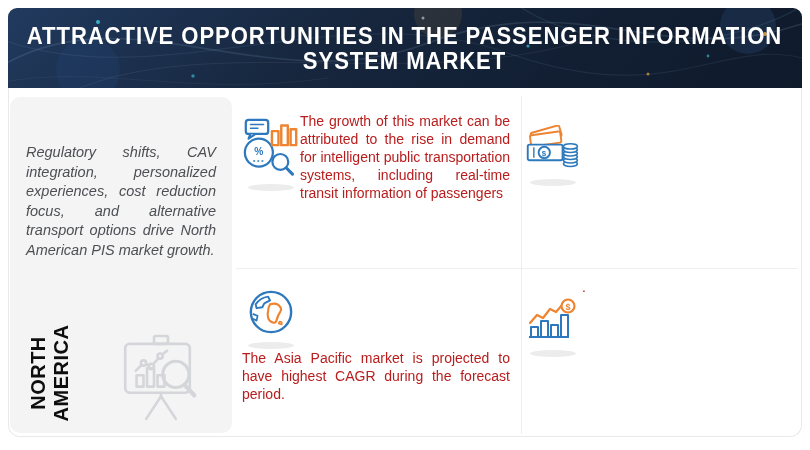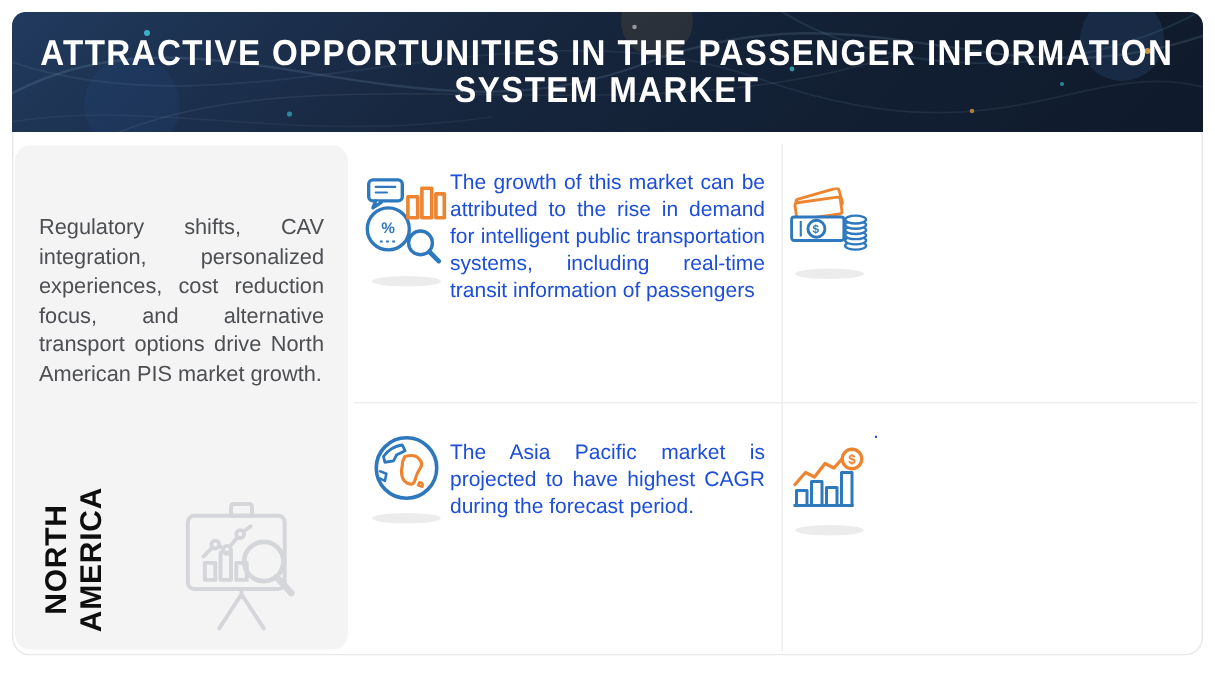--- a/index.html
+++ b/index.html
@@ -19,35 +19,35 @@
   
   .card{position:absolute;left:8px;top:88px;width:794px;height:349px;box-sizing:border-box;
     background:#ffffff;border:1px solid #e9e9ea;border-top:0;border-radius:0 0 12px 12px;}
   .v-divider{position:absolute;left:521px;top:96px;width:1px;height:338px;background:#ededee;}
   .h-divider{position:absolute;left:236px;top:268px;width:562px;height:1px;background:#efeff0;}
 
   
   .gray-panel{position:absolute;left:10px;top:97px;width:222px;height:336px;
     background:#f4f4f5;border-radius:10px;}
   .summary-para{position:absolute;left:16px;top:46px;width:190px;
-    font-size:14.5px;line-height:19.5px;color:#4d4f53;text-align:justify;}
+    font-size:14.5px;line-height:19.5px;color:#4d4f53;text-align:justify;font-style:italic;}
   .region-rot{position:absolute;left:-40px;top:252px;width:160px;height:48px;
     transform:rotate(-90deg);display:flex;flex-direction:column;align-items:center;justify-content:center;}
   .region-line{font-size:20px;font-weight:700;letter-spacing:.5px;line-height:23px;color:#0e0e0f;white-space:nowrap;}
   .easel{position:absolute;left:103px;top:232px;}
 
   
   .cell{position:absolute;display:flex;align-items:flex-start;box-sizing:border-box;}
   .cell-mt{left:240px;top:95px;width:278px;height:173px;padding:17px 8px 0 2px;}
   .cell-rt{left:524px;top:95px;width:277px;height:173px;padding:20px 4px 0 0;}
-  .cell-mb{left:240px;top:268px;width:278px;height:164px;padding:24px 8px 0 2px;}
+  .cell-mb{left:240px;top:268px;width:278px;height:164px;padding:24px 8px 0 2px;flex-direction:column;}
   .cell-rb{left:524px;top:268px;width:277px;height:169px;padding:6px 4px 0 0;}
   .icon-col{width:58px;flex:none;display:flex;flex-direction:column;align-items:center;}
   .icon-shadow{width:46px;height:7px;border-radius:50%;background:#ececec;margin-top:6px;}
-  .insight-text{flex:1;text-align:justify;font-size:14px;line-height:18px;color:#1d4ed8;}
+  .insight-text{flex:1;text-align:justify;font-size:14px;line-height:18px;color:#b91c1c;}
   .cell-mt .icon-col{margin-top:4px;}
   .cell-rt .icon-col{margin-top:10px;}
   .cell-mb .icon-col{margin-top:-4px;}
   .cell-rb .icon-col{margin-top:24px;}
   .footnote{display:block;margin-top:4px;text-align:left;}
 </style>
 </head>
 <body>
 
 <div class="stage">

